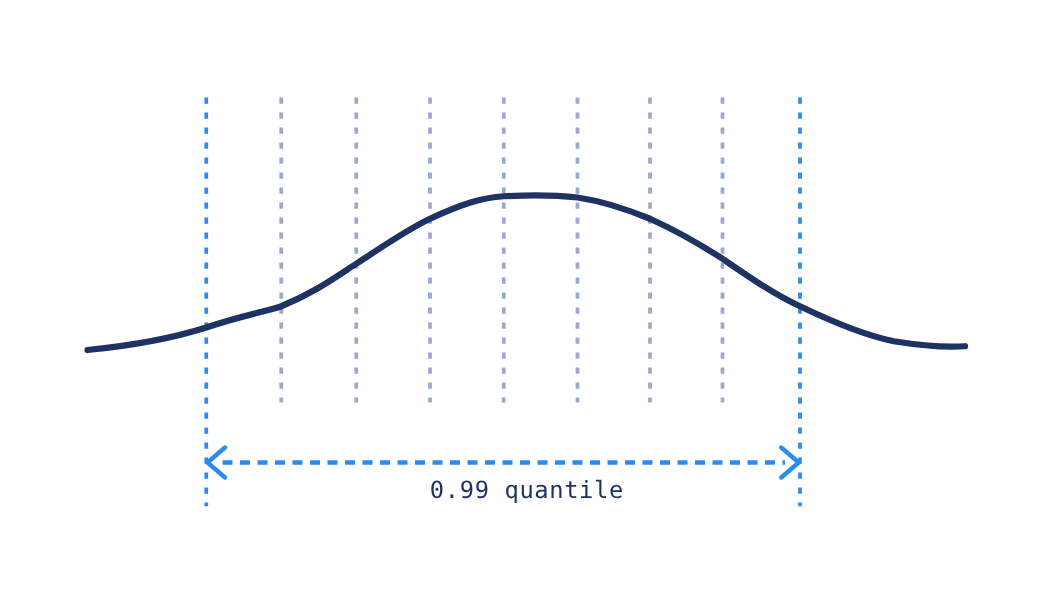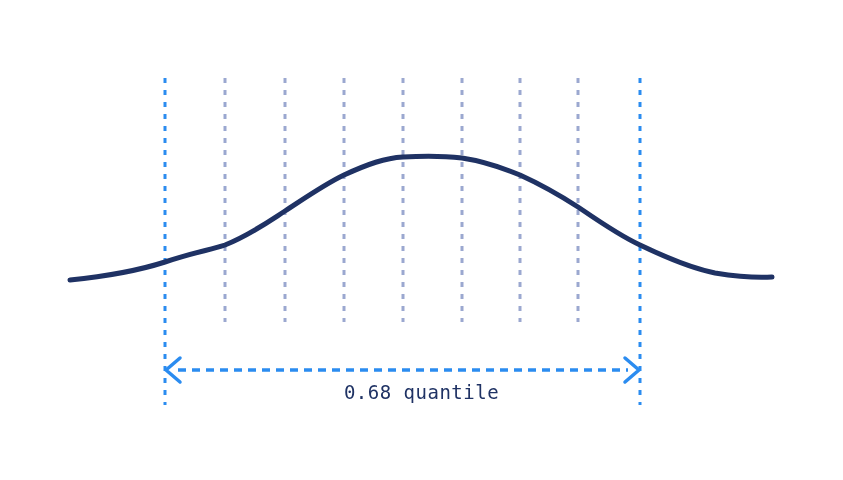--- a/index.html
+++ b/index.html
@@ -74,15 +74,15 @@
              C 740,277 758,278 772,277" fill="none" stroke="#1F3264" stroke-width="5" stroke-linecap="round" stroke-linejoin="round"></path>
 
     <g>
       <line x1="178" y1="370" x2="628" y2="370" stroke="#2B8CF0" stroke-width="3.5" stroke-dasharray="8 6"></line>
       <polyline points="180,358 166,370 180,382" fill="none" stroke="#2B8CF0" stroke-width="3.5" stroke-linecap="round" stroke-linejoin="round"></polyline>
       <polyline points="625,358 639,370 625,382" fill="none" stroke="#2B8CF0" stroke-width="3.5" stroke-linecap="round" stroke-linejoin="round"></polyline>
     </g>
 
   </svg>
 
-  <div class="quantile-label">0.68 quantile</div>
+  <div class="quantile-label">0.99 quantile</div>
 
 </div>
 
 </body></html>

